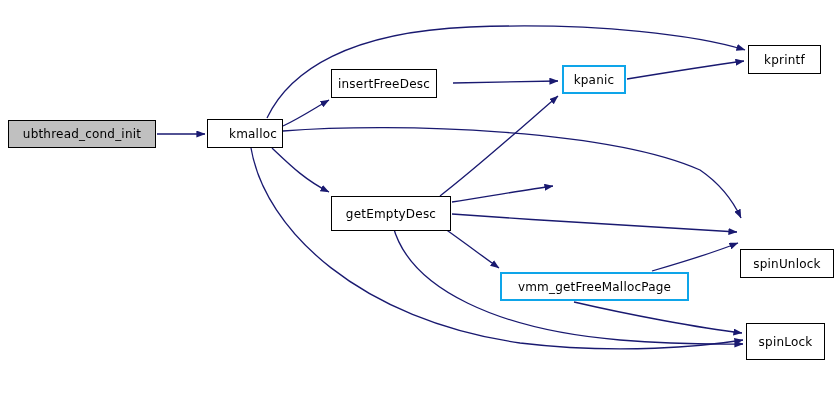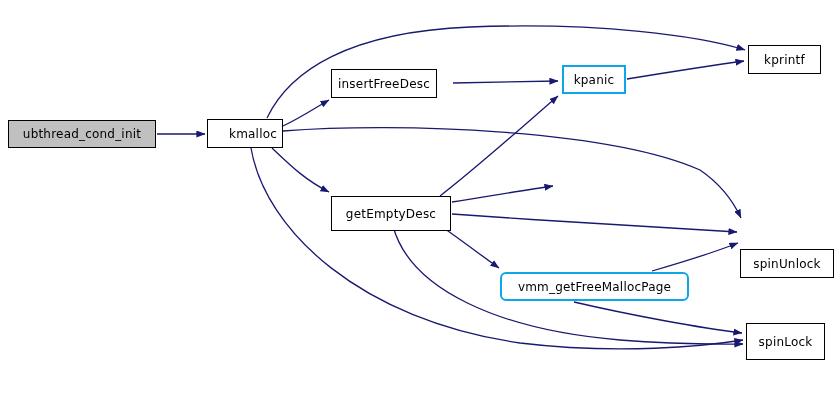--- a/index.html
+++ b/index.html
@@ -117,21 +117,21 @@
 
   <div class="node" style="left:331px; top:196px; width:120px; height:35px;">
     <span class="node-label">getEmptyDesc</span>
   </div>
 
 
   <div class="node" style="left:740px; top:221px; width:94px; height:29px;margin-top:28px;">
     <span class="node-label">spinUnlock</span>
   </div>
 
-  <div class="node red" style="left:500px; top:272px; width:189px; height:29px;border-radius:6px;">
+  <div class="node red" style="left:500px; top:272px; width:189px; height:29px;">
     <span class="node-label">vmm_getFreeMallocPage</span>
   </div>
 
   <div class="node" style="left:746px; top:323px; width:79px; height:37px;">
     <span class="node-label">spinLock</span>
   </div>
 
 </div>
 
 </body></html>

